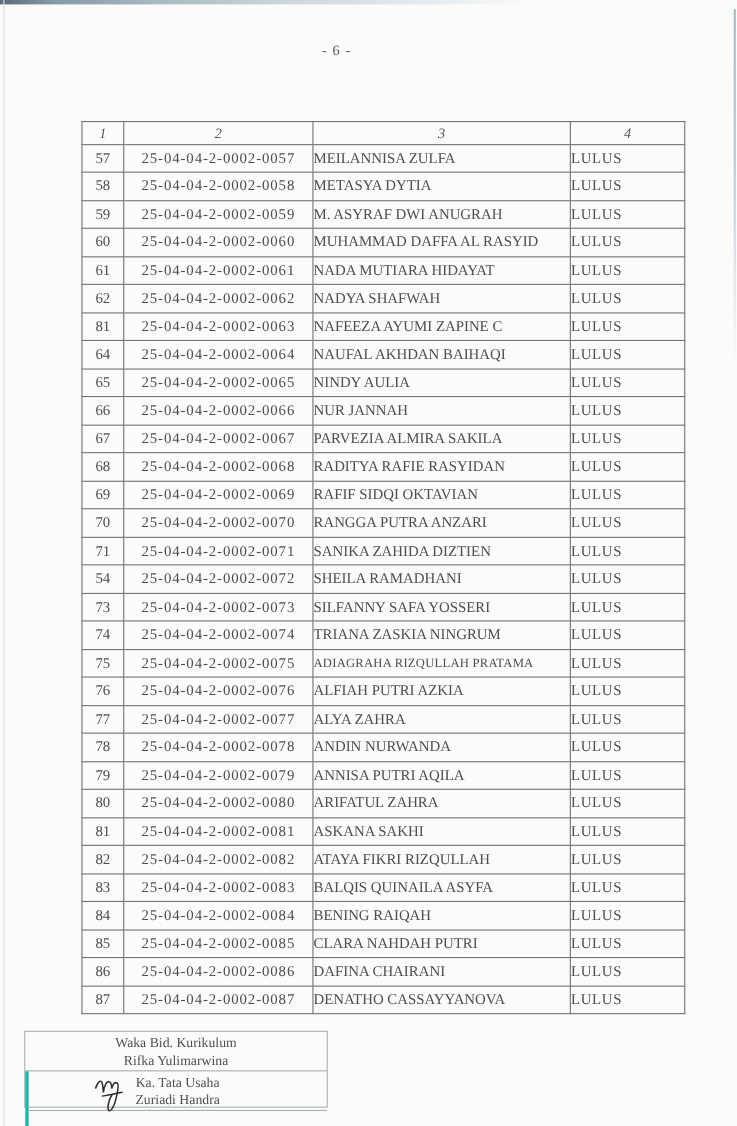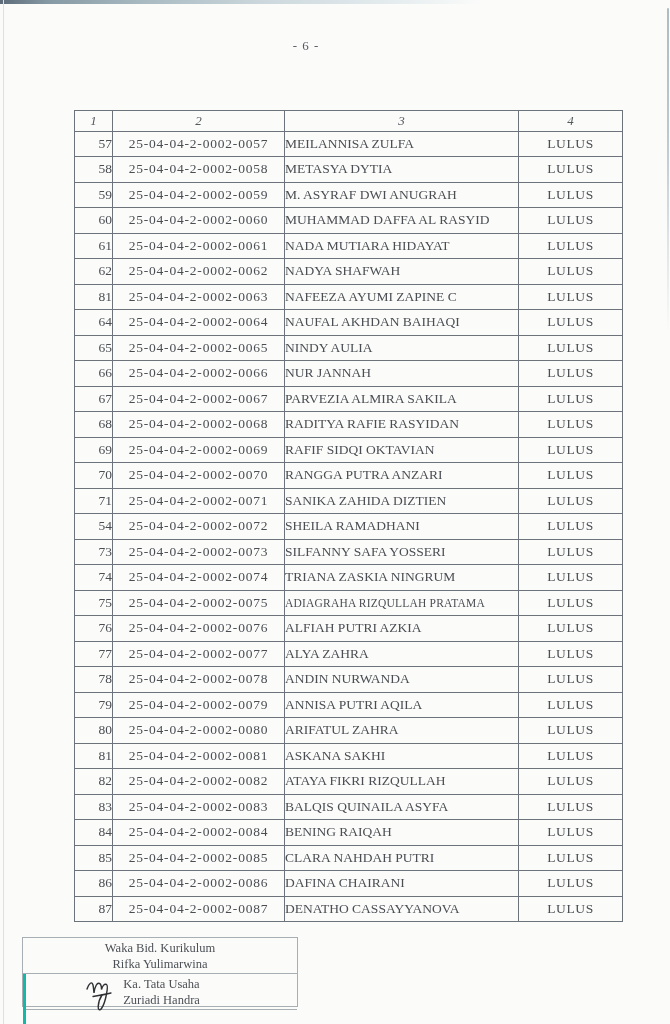--- a/index.html
+++ b/index.html
@@ -40,25 +40,25 @@
   table.results th,table.results td{
     border:1px solid #6d737a;
     font-weight:normal;
     overflow:hidden;white-space:nowrap;
   }
   table.results th{
     height:19.5px;font-style:italic;font-size:13px;color:#55585c;
     text-align:center;padding:0;
   }
   table.results td{height:24.5px;font-size:13.5px;padding:0;}
-  td.cell-no{text-align:right;}
+  td.cell-no{text-align:center;}
   td.cell-code{text-align:center;letter-spacing:.8px;margin-left:36px;}
   td.cell-name{text-align:left;padding-left:8px;}
   td.cell-name.name-small{font-size:11.5px;letter-spacing:.2px;margin-left:18px;}
-  td.cell-status{text-align:center;letter-spacing:.6px;}
+  td.cell-status{letter-spacing:.6px;}
   
   .sig-box{
     position:absolute;left:22px;top:937px;width:274px;height:68px;
     border:1px solid #a7aeb4;display:flex;flex-direction:column;
   }
   .sig-cell{flex:1;display:flex;flex-direction:column;}
   .sig-cell + .sig-cell{border-left:3px solid #14b8a6;gap:32px;}
   .sig-labels{
     height:36px;border-bottom:1px solid #a7aeb4;
     text-align:center;font-size:12.5px;line-height:16px;color:#4c5055;

